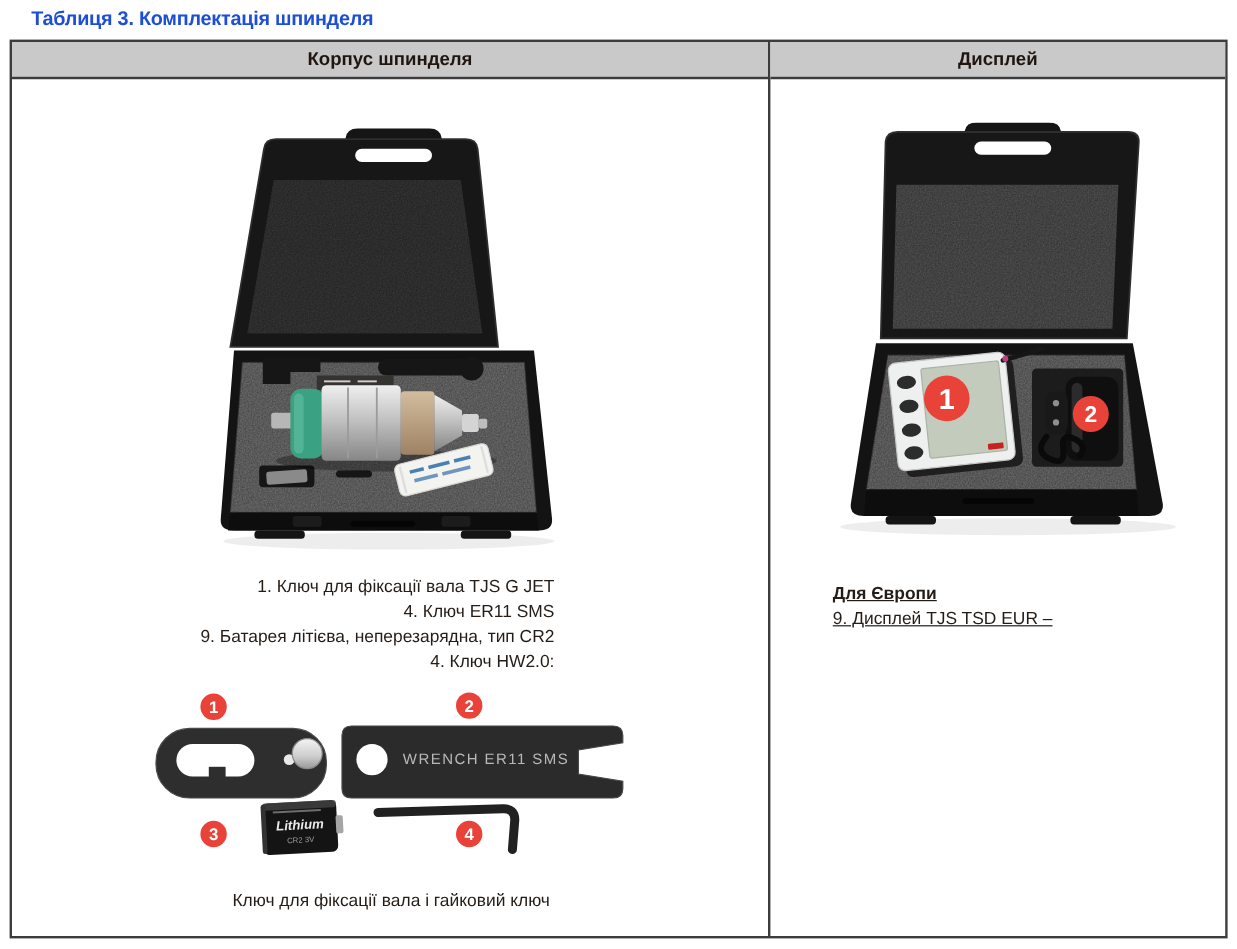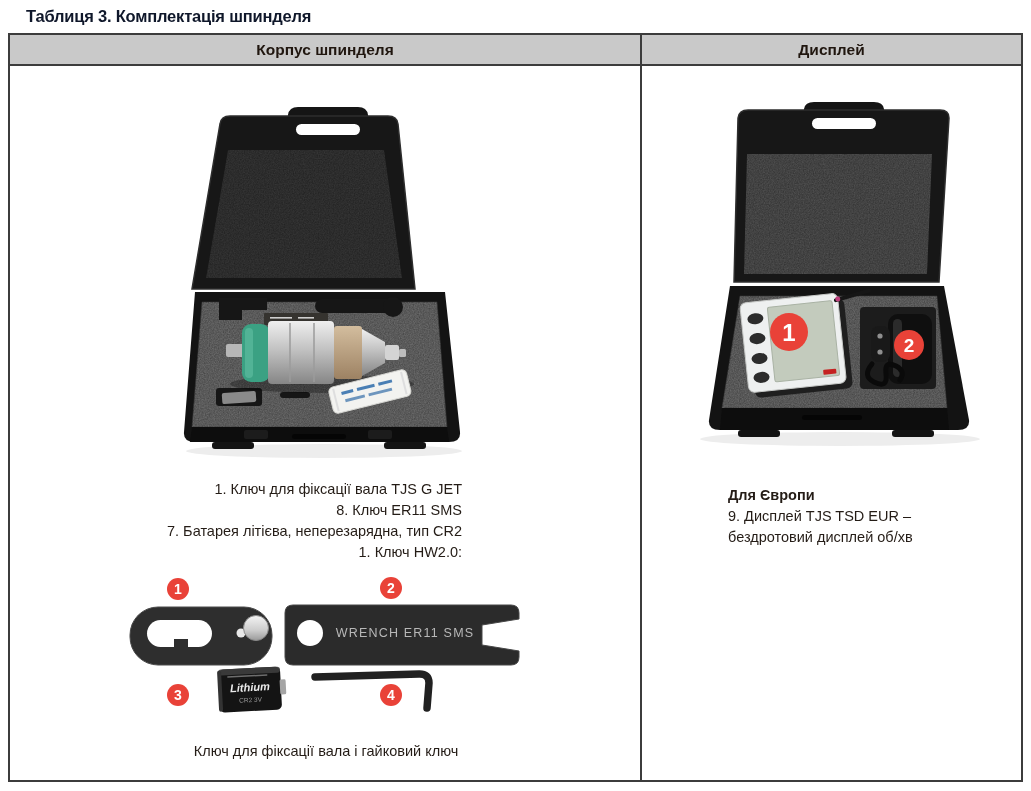--- a/index.html
+++ b/index.html
@@ -2,21 +2,21 @@
 <html><head>
 <meta charset="utf-8">
 <style>
   html,body{margin:0;padding:0;background:#ffffff;}
   .page{
     position:relative;width:1031px;height:791px;background:#ffffff;
     font-family:"Liberation Sans",sans-serif;color:#241c16;overflow:hidden;
   }
   .doc-title{
     position:absolute;left:26px;top:7px;font-size:16.5px;font-weight:bold;
-    color:#0f172a;letter-spacing:-0.2px;
+    color:#1d4ed8;letter-spacing:-0.2px;
   }
   .tbl{
     position:absolute;left:8px;top:33px;width:1011px;height:745px;
     border:2px solid #3c3c3c;
   }
   .divider{position:absolute;left:630px;top:0;width:2px;height:745px;background:#3c3c3c;}
   .th{
     position:absolute;top:0;height:29px;background:#c9c9c9;
     border-bottom:2px solid #3c3c3c;display:flex;align-items:center;justify-content:center;
     font-weight:bold;font-size:15.5px;color:#20160f;
@@ -110,23 +110,23 @@
         <rect x="170" y="283" width="12" height="3" fill="#4a7fb4"></rect>
           <rect x="186" y="283" width="18" height="3" fill="#4a7fb4"></rect>
         <rect x="208" y="283" width="14" height="3" fill="#4a7fb4"></rect>
           <rect x="172" y="291" width="20" height="3" fill="#6d95bd"></rect>
         <rect x="196" y="291" width="24" height="3" fill="#6d95bd"></rect>
       </g>
     </svg>
 
     <div class="txt" style="left:157px;top:444px;text-align:right;">
       <div>1. Ключ для фіксації вала TJS G JET</div>
-      <div>8. Ключ ER11 SMS</div>
-      <div>7. Батарея літієва, неперезарядна, тип CR2</div>
-      <div>1. Ключ HW2.0:</div>
+      <div>4. Ключ ER11 SMS</div>
+      <div>9. Батарея літієва, неперезарядна, тип CR2</div>
+      <div>4. Ключ HW2.0:</div>
     </div>
 
     <svg style="left:102px;top:530px;" width="425" height="172" viewBox="0 0 425 172">
       <defs>
         <linearGradient id="silvT" x1="0" y1="0" x2="0" y2="1">
           <stop offset="0" stop-color="#f4f4f4"></stop>
             <stop offset="0.6" stop-color="#cccccc"></stop>
             <stop offset="1" stop-color="#9a9a9a"></stop>
         </linearGradient>
       </defs>
@@ -224,20 +224,19 @@
       <g>
         <circle cx="97" cy="230" r="19" fill="#e94238"></circle>
         <text class="badge-num" x="97" y="230" dy="0.36em" text-anchor="middle" font-size="24">1</text>
       </g>
       <g>
         <circle cx="217" cy="243" r="15" fill="#e94238"></circle>
         <text class="badge-num" x="217" y="243" dy="0.36em" text-anchor="middle" font-size="19">2</text>
       </g>
     </svg>
 
-    <div class="txt" style="left:718px;top:450px;">
+    <div class="txt" style="left:684px;top:450px;text-decoration:underline;">
       <div class="b">Для Європи</div>
       <div>9. Дисплей TJS TSD EUR –</div>
-      <div>бездротовий дисплей об/хв</div>
     </div>
 
   </div>
 </div>
 
 </body></html>

